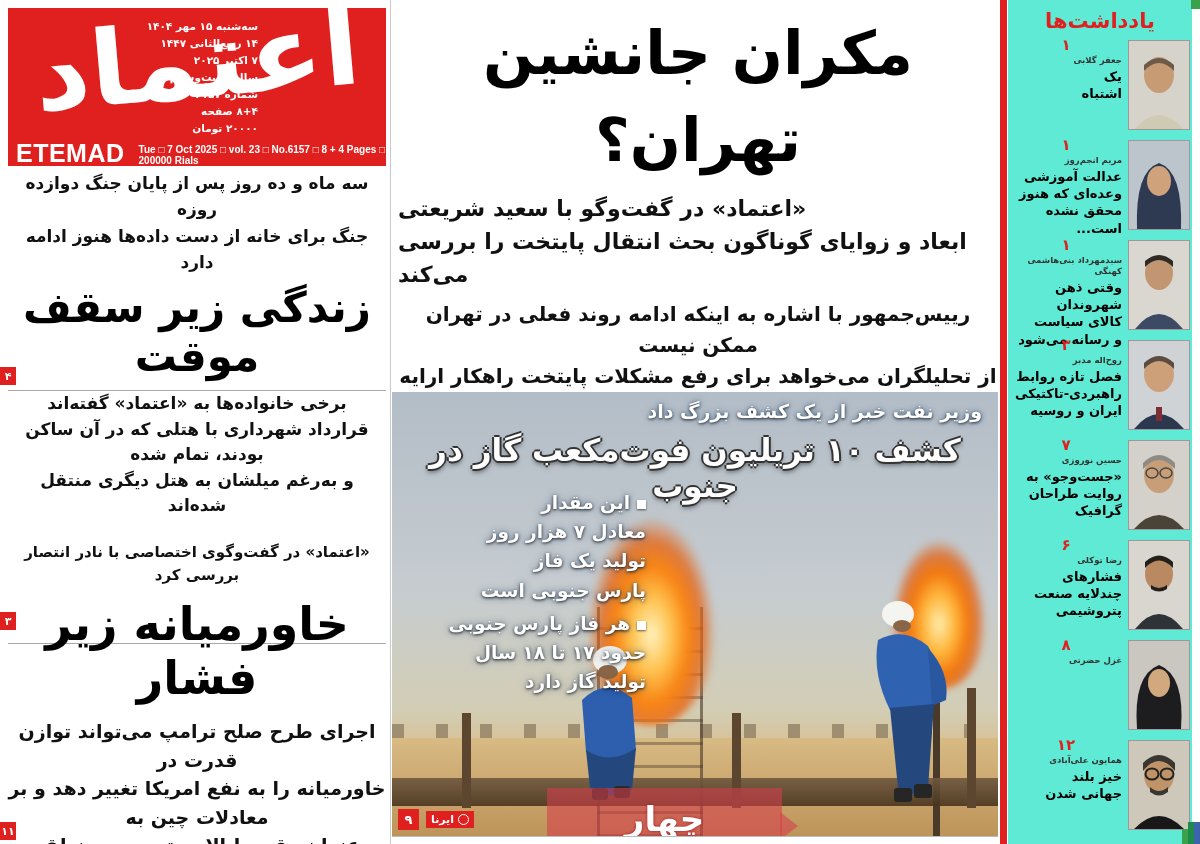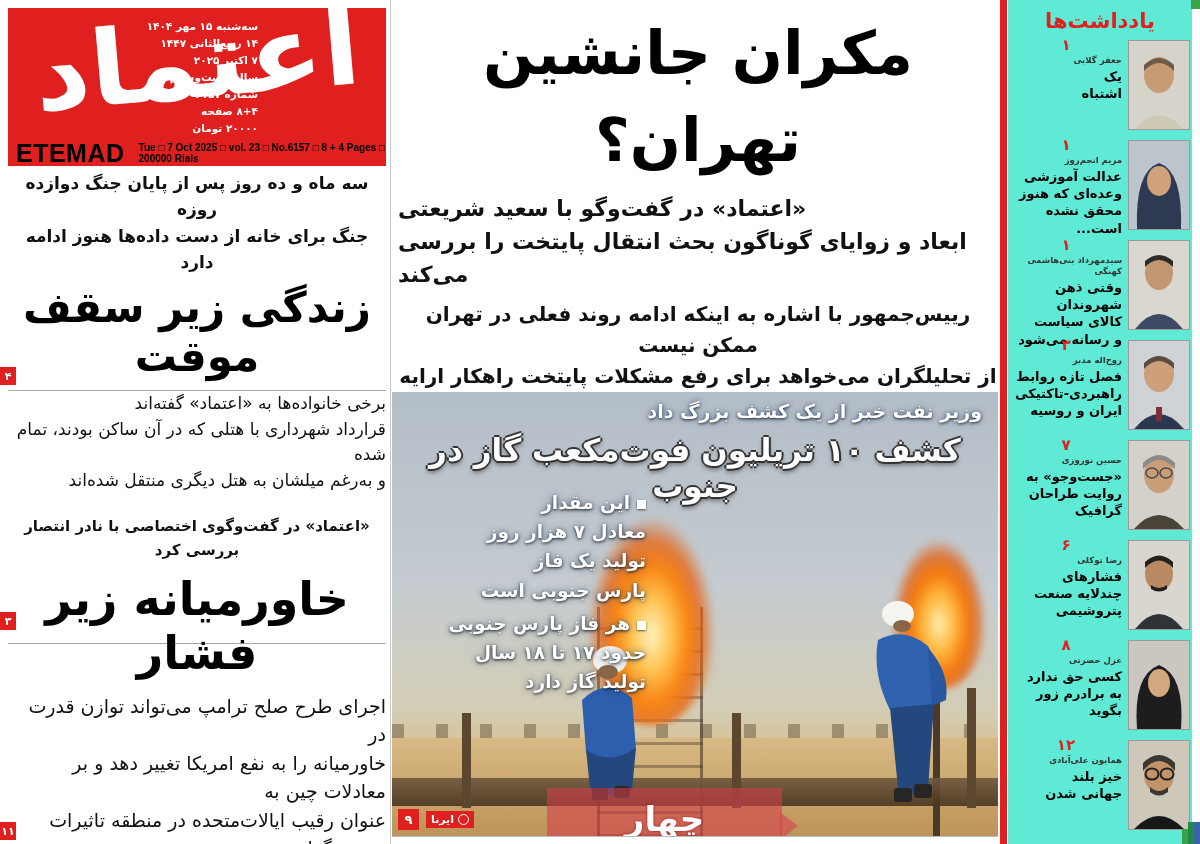--- a/index.html
+++ b/index.html
@@ -6,35 +6,35 @@
   .page{position:relative;width:1200px;height:844px;background:#fff;overflow:hidden;
         font-family:"DejaVu Sans",sans-serif;direction:rtl;color:#111;}
   .pre{white-space:pre-line;}
 
   
   .masthead{position:absolute;left:8px;top:8px;width:378px;height:158px;background:#e0201f;overflow:hidden;}
   .logo-fa{position:absolute;left:0;top:-14px;width:100%;text-align:center;color:#fff;
            font-size:104px;font-weight:bold;transform:rotate(-5deg) scaleX(1.05);line-height:1.3;}
   .mast-dates{position:absolute;top:10px;right:128px;color:#fff;font-size:10.5px;font-weight:bold;
               text-align:right;line-height:1.62;z-index:3;}
-  .mast-en{position:absolute;left:0;bottom:0;width:100%;height:26px;z-index:3;display:flex;align-items:center;
-           direction:ltr;color:#000000;}
+  .mast-en{position:absolute;left:0;bottom:0;width:100%;height:26px;z-index:3;display:flex;align-items:flex-end;
+           direction:ltr;color:#ffffff;}
   .etemad-en{font-family:"Liberation Sans","DejaVu Sans",sans-serif;font-weight:bold;font-size:25px;
              letter-spacing:.5px;margin-left:8px;line-height:1;}
   .info-en{font-family:"Liberation Sans","DejaVu Sans",sans-serif;font-size:10px;font-weight:bold;margin-left:14px;}
 
   
   .vrule-left{position:absolute;left:390px;top:0;width:1px;height:844px;background:#c9c9c9;}
   .red-divider{position:absolute;left:1000px;top:0;width:7px;height:844px;background:#e0201f;}
 
   
   .leftcol{position:absolute;left:8px;top:170px;width:378px;}
   .a-kicker{font-weight:bold;text-align:center;line-height:1.55;}
   .a-head{font-weight:bold;text-align:center;color:#000;}
-  .a-dek{font-weight:normal;line-height:1.5;}
+  .a-dek{font-weight:bold;text-align:center;line-height:1.5;}
   .art1 .a-kicker{font-size:17px;}
   .art1 .a-head{font-size:42px;margin:8px 0 10px;}
   .art1 .a-dek{font-size:17px;}
   .art2{margin-top:22px;}
   .art2 .a-kicker{font-size:15px;}
   .art2 .a-head{font-size:46px;margin:10px 0 12px;}
   .art2 .a-dek{font-size:19px;}
   .hr1,.hr2{position:absolute;left:8px;width:378px;height:0;border-top:1px solid #a8a8a8;}
   .hr1{top:390px;} .hr2{top:643px;}
   .page-badge{position:absolute;left:0;width:16px;height:18px;background:#e0201f;color:#fff;
@@ -348,23 +348,20 @@
         <div class="sb-photo">
             <svg width="60" height="88" viewBox="0 0 60 88">
               <rect width="60" height="88" fill="#c9c7c0"></rect>
               <path d="M8 88 Q4 34 30 24 Q56 34 52 88 Z" fill="#1d1d20"></path>
               <ellipse cx="30" cy="42" rx="11" ry="14" fill="#d2a87f"></ellipse>
             </svg>
           </div>
         <div class="sb-text">
           <div class="sb-num">۸</div>
           <div class="sb-author">غزل حضرتی</div>
-          <div class="sb-head pre">کسی حق ندارد
-به برادرم زور
-بگوید</div>
         </div>
       </div>
 
       <div class="sb-item">
         <div class="sb-photo">
             <svg width="60" height="88" viewBox="0 0 60 88">
               <rect width="60" height="88" fill="#cdc8ba"></rect>
               <ellipse cx="30" cy="34" rx="15" ry="18" fill="#c09468"></ellipse>
               <path d="M14 30 Q30 10 46 30 L46 22 Q30 6 14 22 Z" fill="#3a3632"></path>
               <ellipse cx="23" cy="33" rx="6.5" ry="5.5" fill="none" stroke="#222" stroke-width="2"></ellipse>

